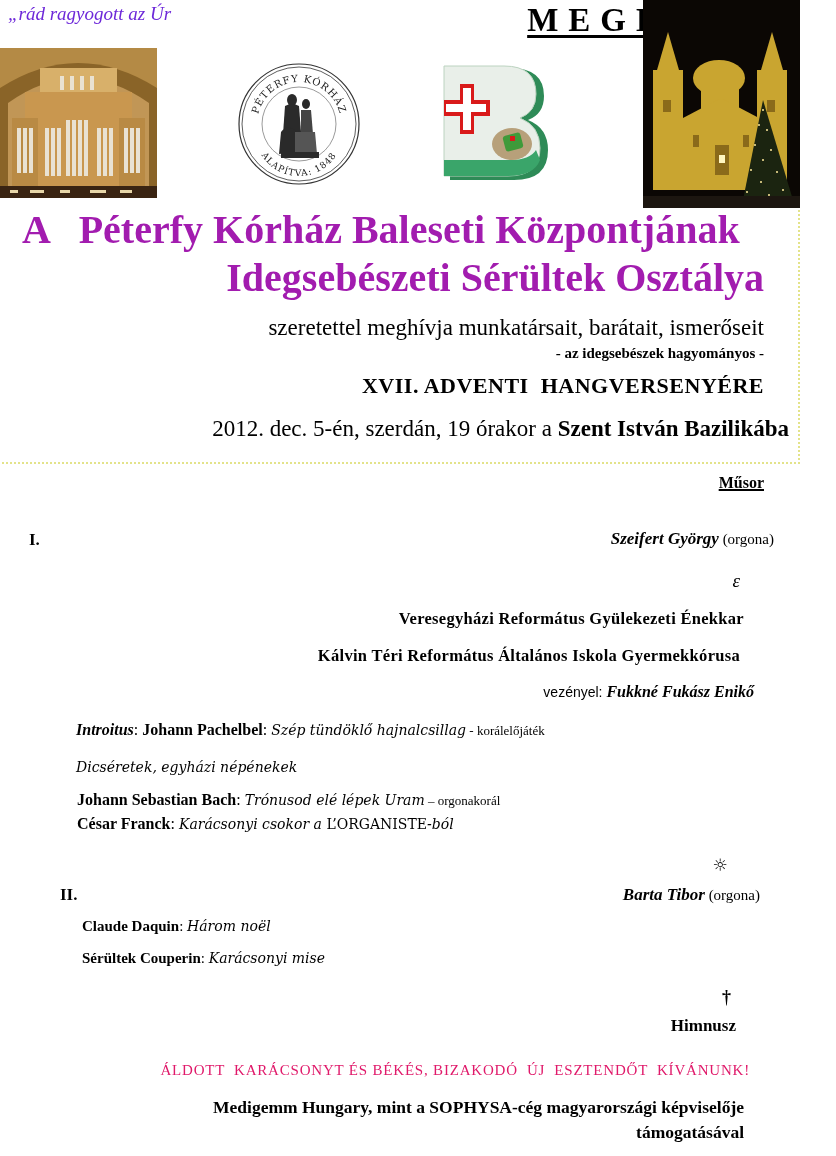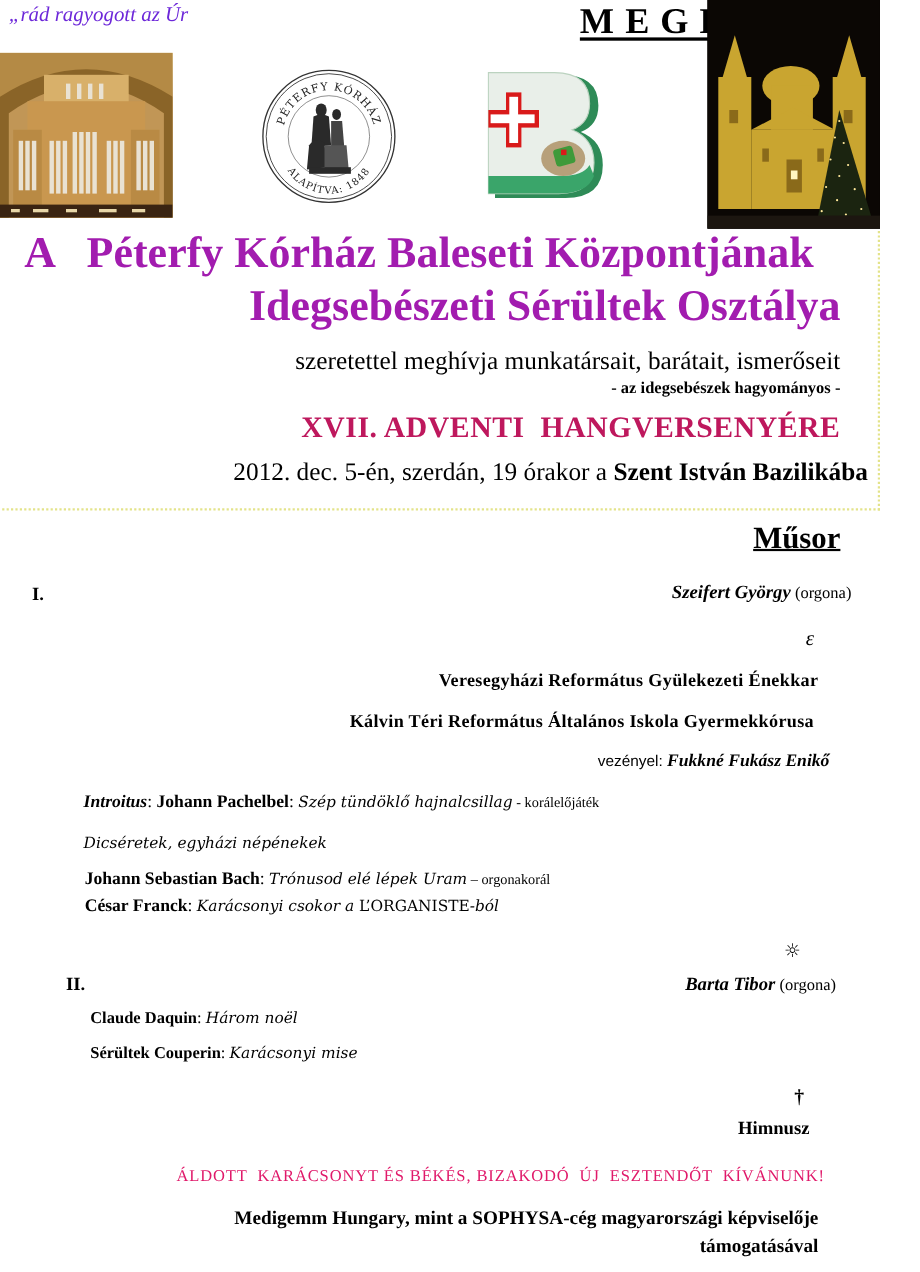--- a/index.html
+++ b/index.html
@@ -17,24 +17,24 @@
   .basilica { left: 643px; top: 0; width: 157px; height: 208px; overflow: hidden; background: #0a0603; }
 
   .seal { left: 237px; top: 62px; width: 124px; height: 124px; }
   .blogo { left: 440px; top: 64px; width: 112px; height: 118px; }
 
   .green-h { font-weight: bold; color: #a21caf; font-size: 40px; line-height: 46px; }
   .frame { left: 2px; top: 210px; width: 796px; height: 252px; border-right: 2px dotted #e3e38a; border-bottom: 2px dotted #e3e38a; }
 
   .invite { top: 314px; font-size: 23px; line-height: 28px; }
   .sub { top: 345px; font-size: 15px; font-weight: bold; }
-  .pink-h { top: 373px; font-size: 27px; font-weight: bold; color: #be185d; letter-spacing: 0.5px; }
+  .pink-h { top: 373px; font-size: 22px; font-weight: bold; color: #000000; letter-spacing: 0.5px; }
   .when { top: 416px; font-size: 23px; padding-left: 25px; }
 
-  .musor { top: 474px; font-size: 28px; font-weight: bold; text-decoration: underline; text-decoration-thickness: 2px; }
+  .musor { top: 474px; font-size: 16px; font-weight: bold; text-decoration: underline; text-decoration-thickness: 2px; }
   .roman { font-size: 17px; font-weight: bold; }
   .perf { font-size: 17px; }
   .bi { font-weight: bold; font-style: italic; }
   .line17 { font-size: 16px; }
   .choir { font-size: 16.5px; font-weight: bold; letter-spacing: 0.3px; }
   .it { font-style: italic; }
   .small { font-size: 13px; }
   .b { font-weight: bold; }
   .pink-wish { top: 1062px; font-size: 15px; color: #e0196a; letter-spacing: 0.8px; }
   .sponsor { font-size: 17.5px; font-weight: bold; }

